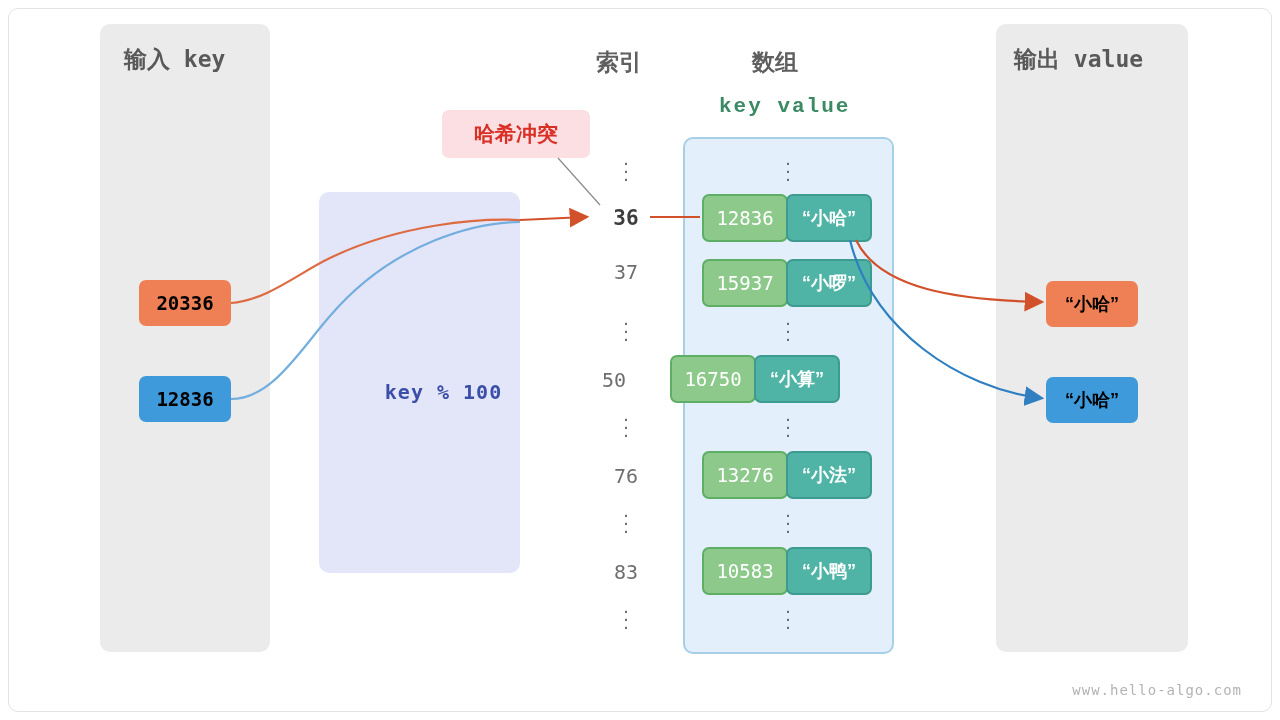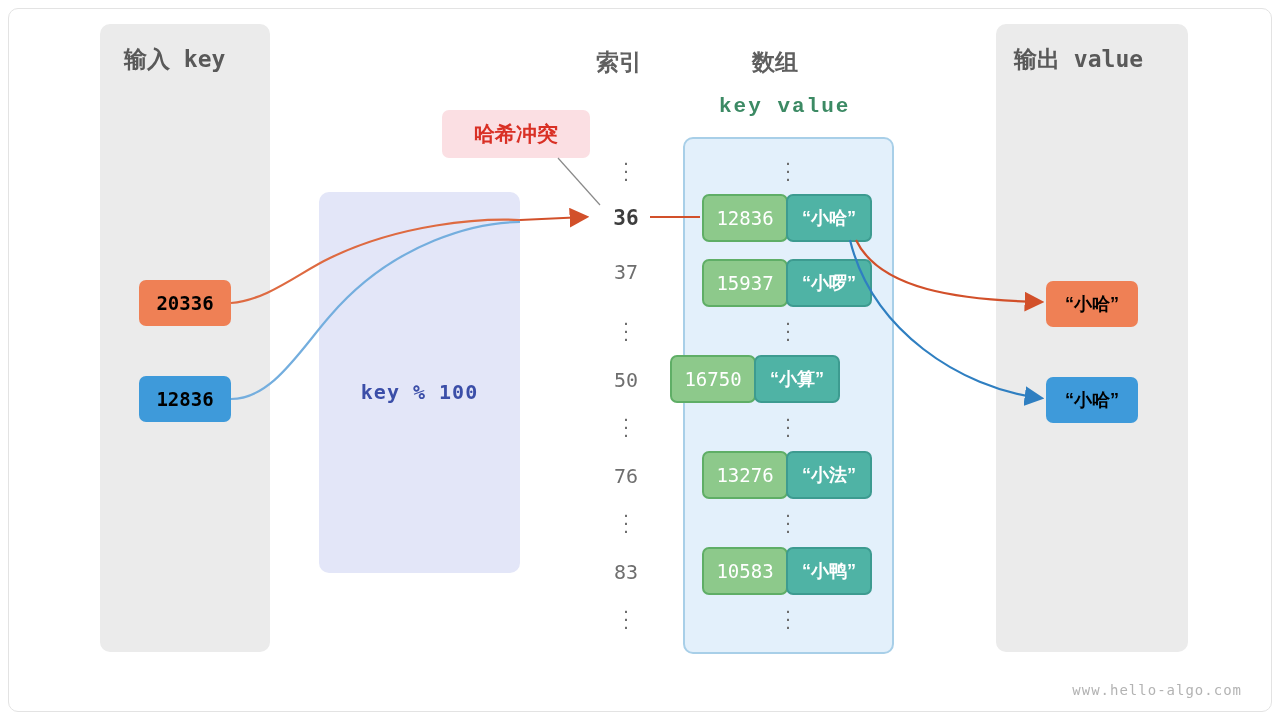--- a/index.html
+++ b/index.html
@@ -98,20 +98,21 @@
     position: absolute;
     left: 319px;
     top: 380px;
     width: 201px;
     text-align: center;
     font-family: "DejaVu Sans Mono", monospace;
     font-weight: bold;
     font-size: 20px;
     color: #3b4ea8;
     letter-spacing: 1px;
+    padding-left: 24px;
   }
   .index-label {
     position: absolute;
     width: 60px;
     text-align: center;
     font-family: "DejaVu Sans Mono", monospace;
     font-size: 20px;
     color: #6e6e6e;
   }
   .index-label.highlight {
@@ -234,21 +235,21 @@
   <div class="collision">哈希冲突</div>
 
   <div class="chip chip-orange" style="left:139px;top:280px;width:92px;">20336</div>
   <div class="chip chip-blue" style="left:139px;top:376px;width:92px;">12836</div>
 
   <div class="chip chip-orange text" style="left:1046px;top:281px;width:92px;">“小哈”</div>
   <div class="chip chip-blue text" style="left:1046px;top:377px;width:92px;">“小哈”</div>
 
   <div class="index-label highlight" style="left:596px;top:206px;">36</div>
   <div class="index-label" style="left:596px;top:260px;">37</div>
-  <div class="index-label" style="left:596px;top:368px;">50</div>
+  <div class="index-label" style="left:584px;top:368px;">50</div>
   <div class="index-label" style="left:596px;top:464px;">76</div>
   <div class="index-label" style="left:596px;top:560px;">83</div>
 
   <div class="dots" style="left:611px;top:158px;">
       <span>·</span>
       <span>·</span>
       <span>·</span>
     </div>
   <div class="dots" style="left:611px;top:318px;">
       <span>·</span>

